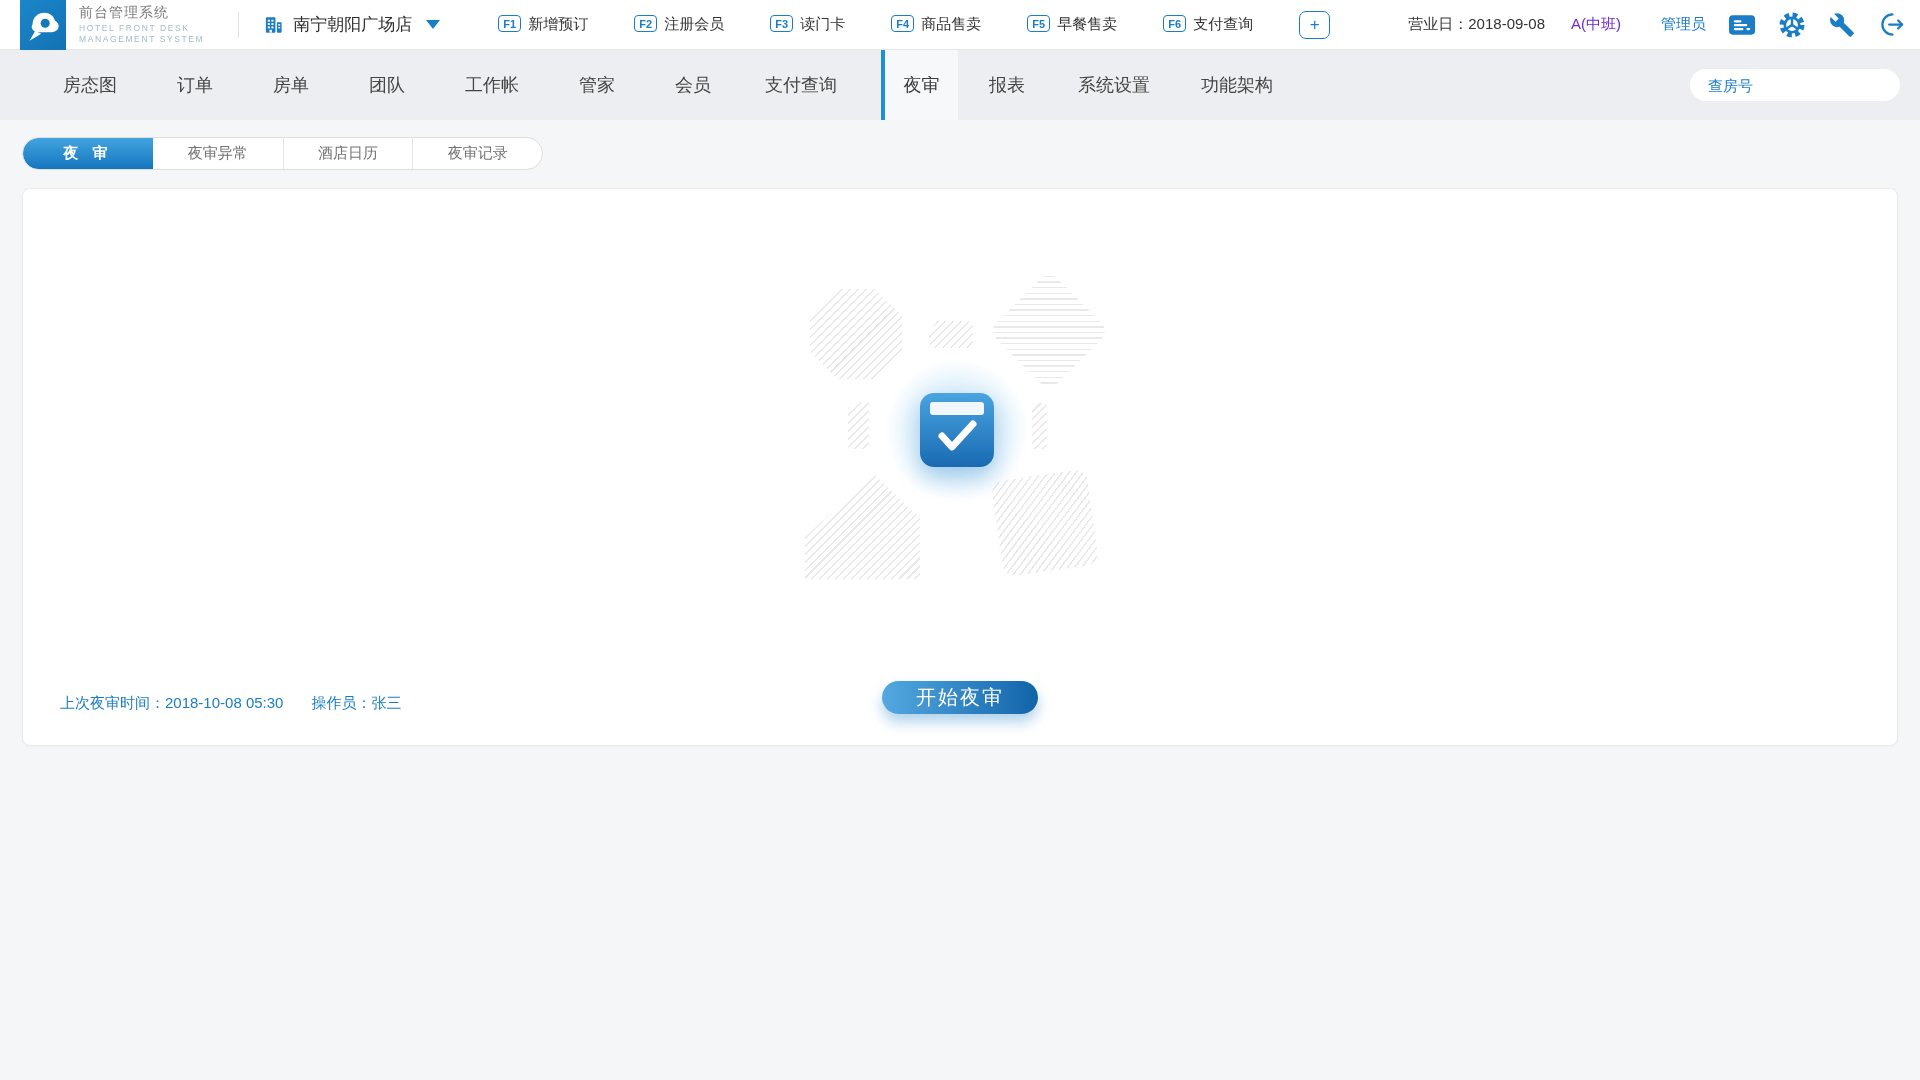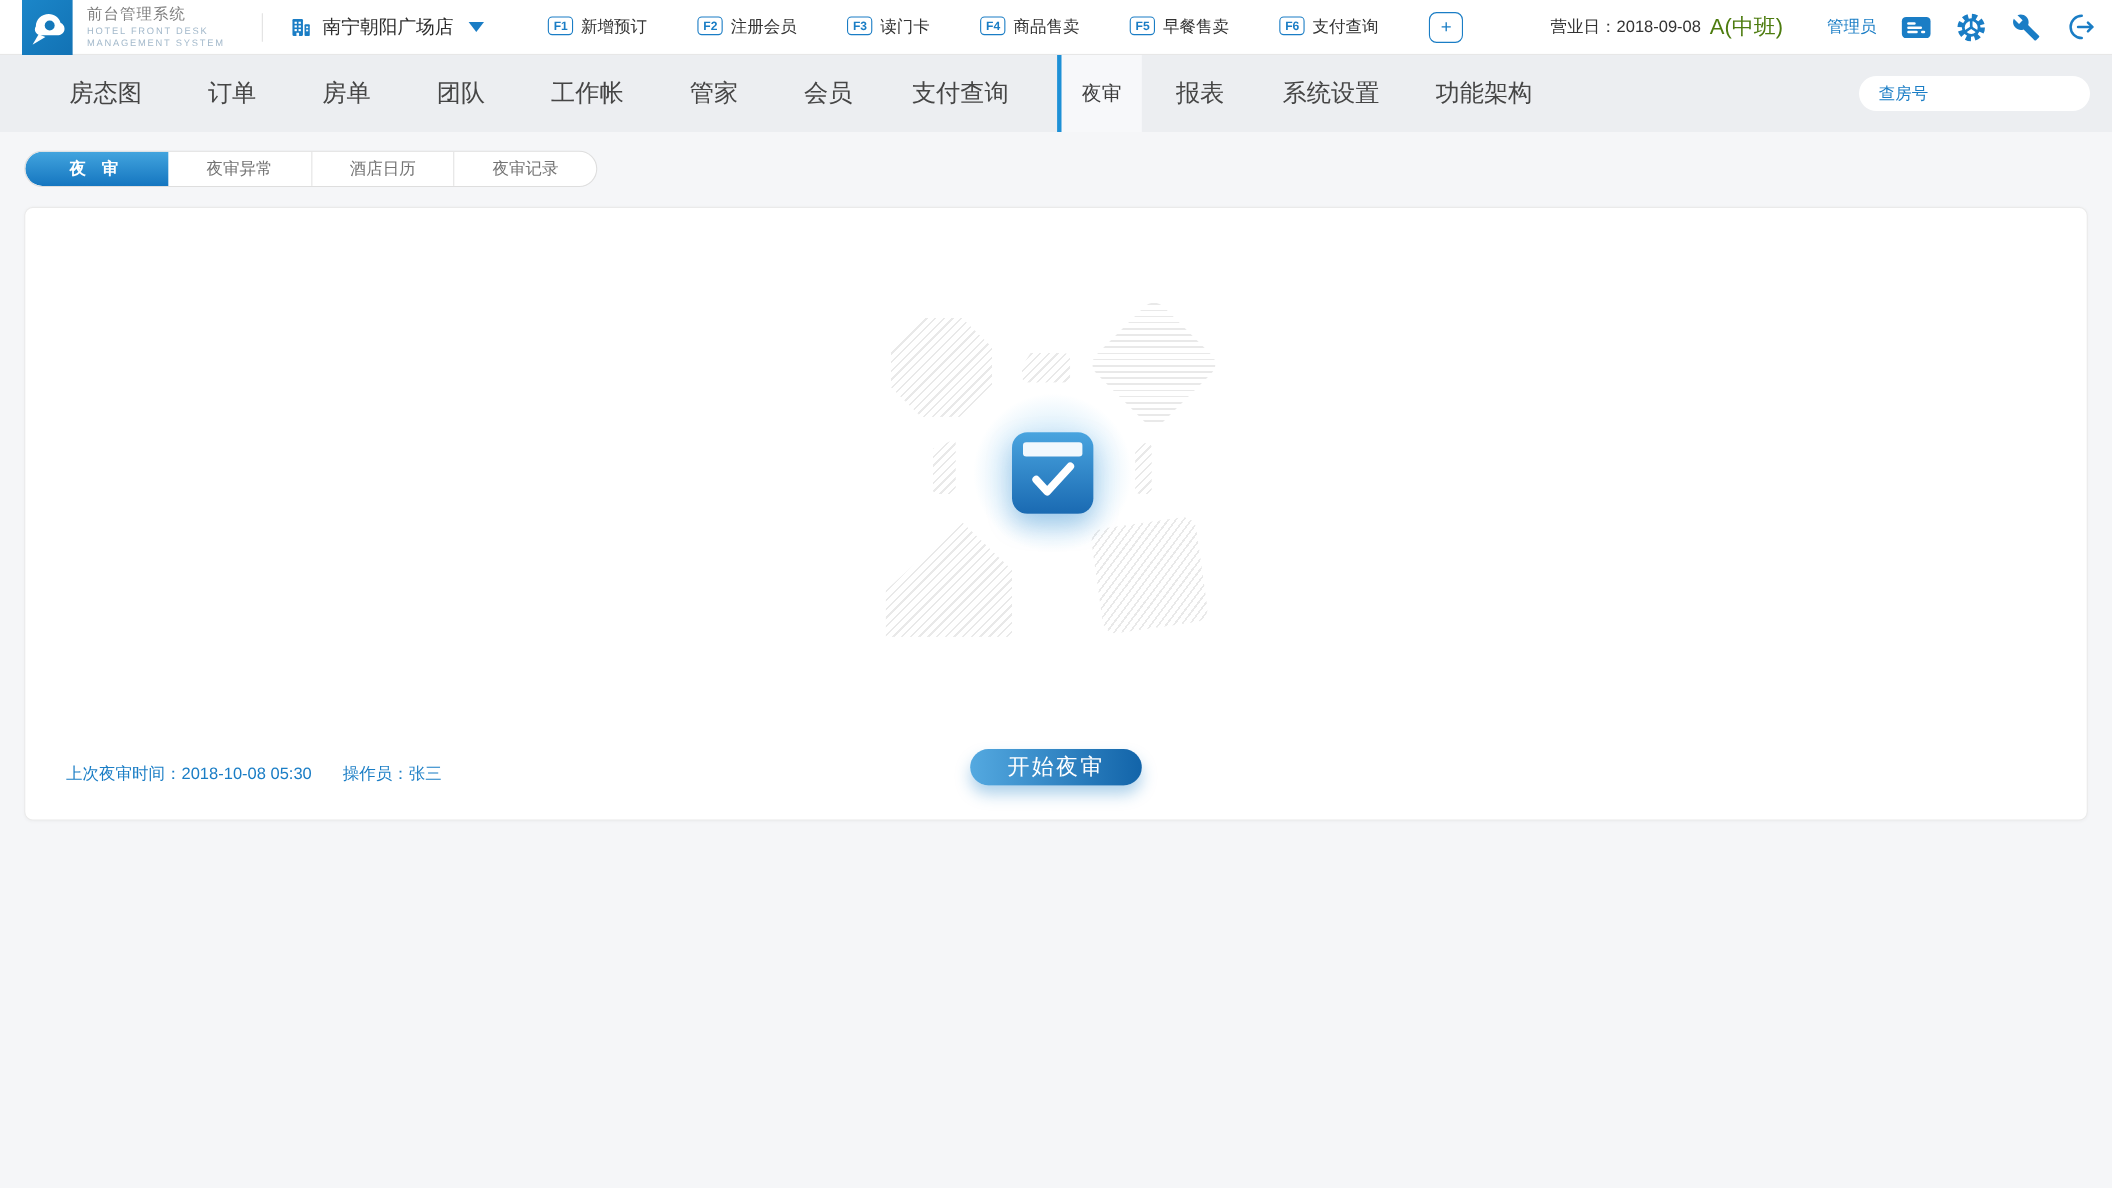--- a/index.html
+++ b/index.html
@@ -18,26 +18,26 @@
   .store{ display:flex; align-items:center; margin-left:24px; cursor:pointer;}
   .store-name{ font-size:17px; color:#2e2e2e; margin-left:9px;}
   .caret-down{ width:0;height:0; border-left:7px solid transparent; border-right:7px solid transparent; border-top:9px solid #1a7dc5; margin-left:14px;}
   .fkeys{ display:flex; align-items:center; margin-left:58px;}
   .fkey{ display:flex; align-items:flex-start; margin-right:46px; cursor:pointer;}
   .fkey-badge{ min-width:23px; height:17px; padding:0 3px; border:1.5px solid #1a7dc5; border-radius:4px; color:#1a7dc5; font-size:11px; font-weight:bold; display:flex; align-items:center; justify-content:center;}
   .fkey-label{ font-size:15px; color:#333; margin-left:7px;}
   .plus-btn{ width:31px; height:28px; border:1.5px solid #1a7dc5; border-radius:7px; color:#1a7dc5; font-size:17px; display:flex;align-items:center;justify-content:center; cursor:pointer; background:#fff;}
   .top-right{ margin-left:auto; display:flex; align-items:center; margin-right:14px;}
   .bizday{ font-size:15px; color:#333;}
-  .shift{ font-size:20px; color:#4d7c0f; margin-left:8px;}
+  .shift{ font-size:15px; color:#6d28d9; margin-left:26px;}
   .role{ font-size:15px; color:#1a7dc5; margin-left:40px; cursor:pointer;}
   .tb-icon{ margin-left:22px; width:28px; height:28px; display:flex; align-items:center; justify-content:center; cursor:pointer;}
   
   .navbar{ height:70px; background:#eceef1; display:flex; align-items:stretch; position:relative;}
-  .nav-item{ font-size:22px; color:#454545; display:flex; align-items:center; margin-left:60px; cursor:pointer; white-space:nowrap;}
+  .nav-item{ font-size:18px; color:#454545; display:flex; align-items:center; margin-left:60px; cursor:pointer; white-space:nowrap;}
   .nav-item:nth-child(1){ margin-left:63px;}
   .nav-item:nth-child(8){ margin-left:54px;}
   .nav-active{ margin-left:44px; width:77px; background:#f7f8fa; border-left:4px solid #1e90d6; display:flex; align-items:center; justify-content:center; font-size:18px; color:#3c3c3c; cursor:pointer;}
   .nav-after-active{ margin-left:31px;}
   .nav-item:nth-child(11){ margin-left:53px;}
   .nav-item:nth-child(12){ margin-left:51px;}
   .search-pill{ position:absolute; right:20px; top:19px; width:210px; height:32px; background:#fff; border-radius:16px; display:flex; align-items:center; padding:0 12px 0 18px;}
   .search-pill input{ border:none; outline:none; flex:1; font-size:15px; color:#1a7dc5; background:transparent; font-family:inherit;}
   .search-pill input::placeholder{ color:#1a7dc5; opacity:1;}
   

